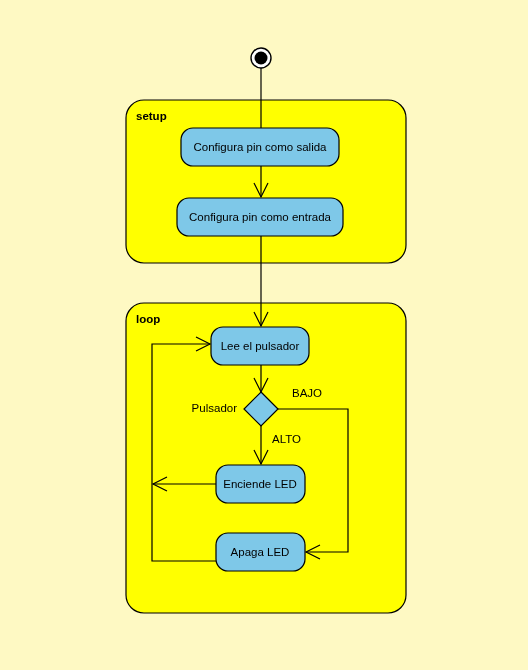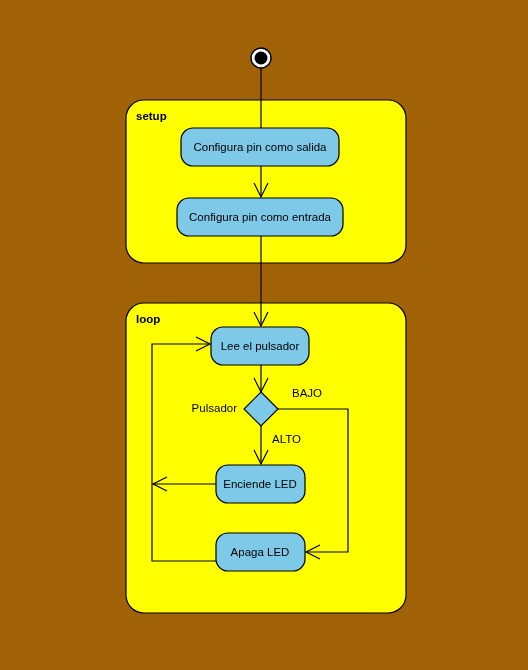--- a/index.html
+++ b/index.html
@@ -10,21 +10,21 @@
   body {
     width: 528px;
     height: 670px;
     overflow: hidden;
     font-family: "Liberation Sans", sans-serif;
   }
   #diagram-root {
     position: relative;
     width: 528px;
     height: 670px;
-    background: #a16207;
+    background: #fef9c3;
   }
   svg#activity-diagram {
     display: block;
     width: 528px;
     height: 670px;
   }
   .region-rect {
     fill: #ffff00;
     stroke: #000000;
     stroke-width: 1.2;

